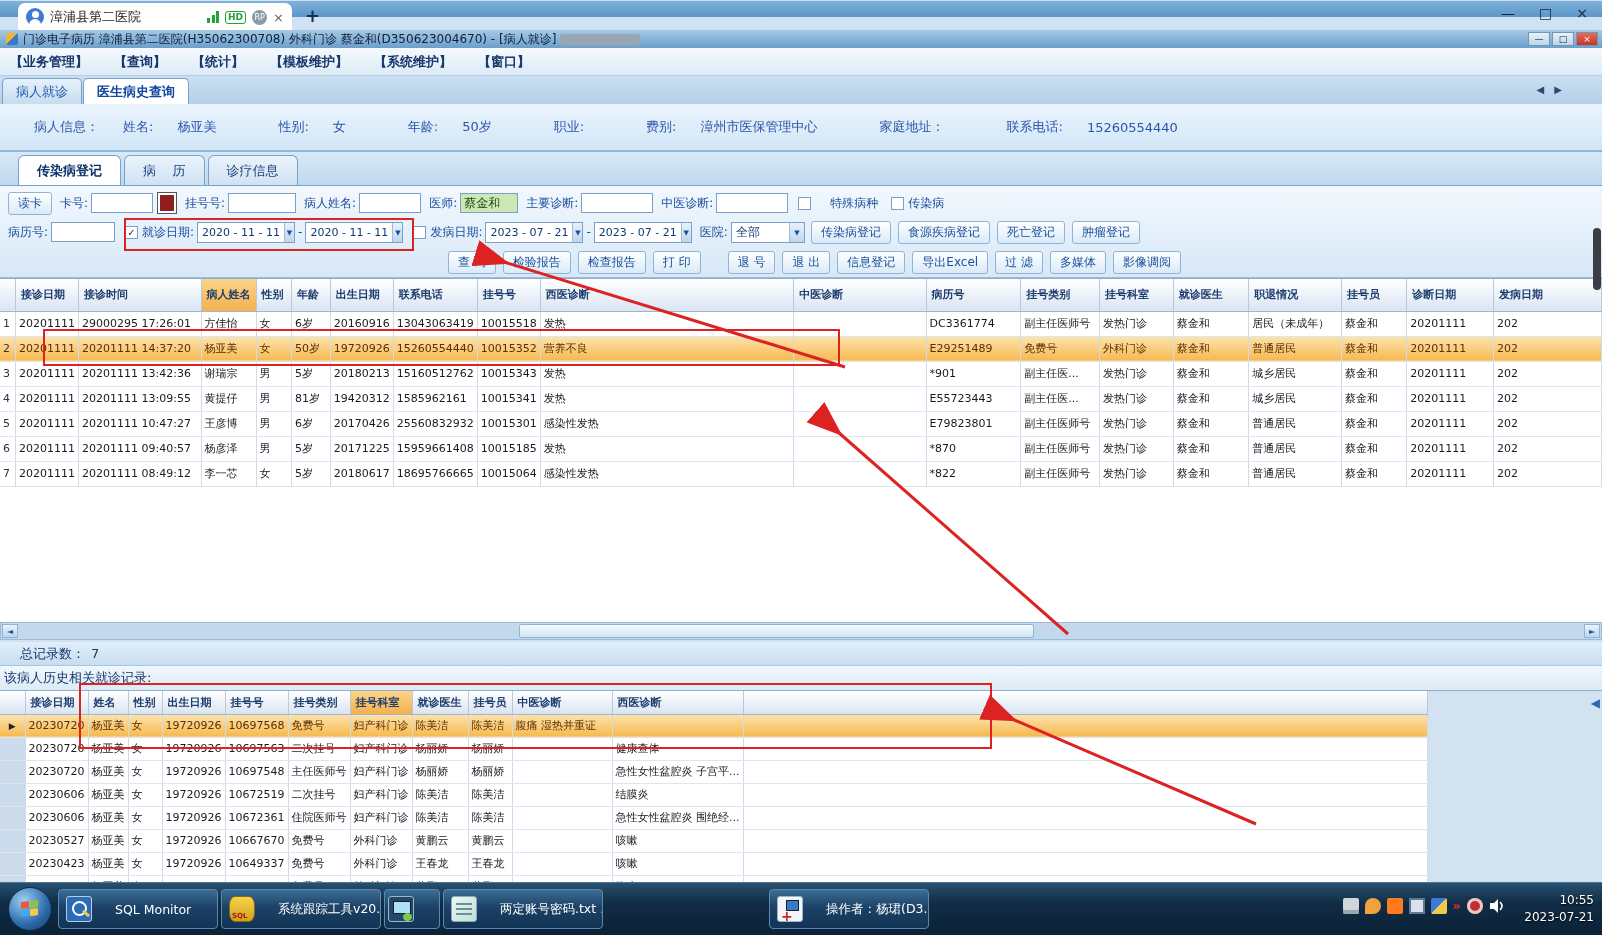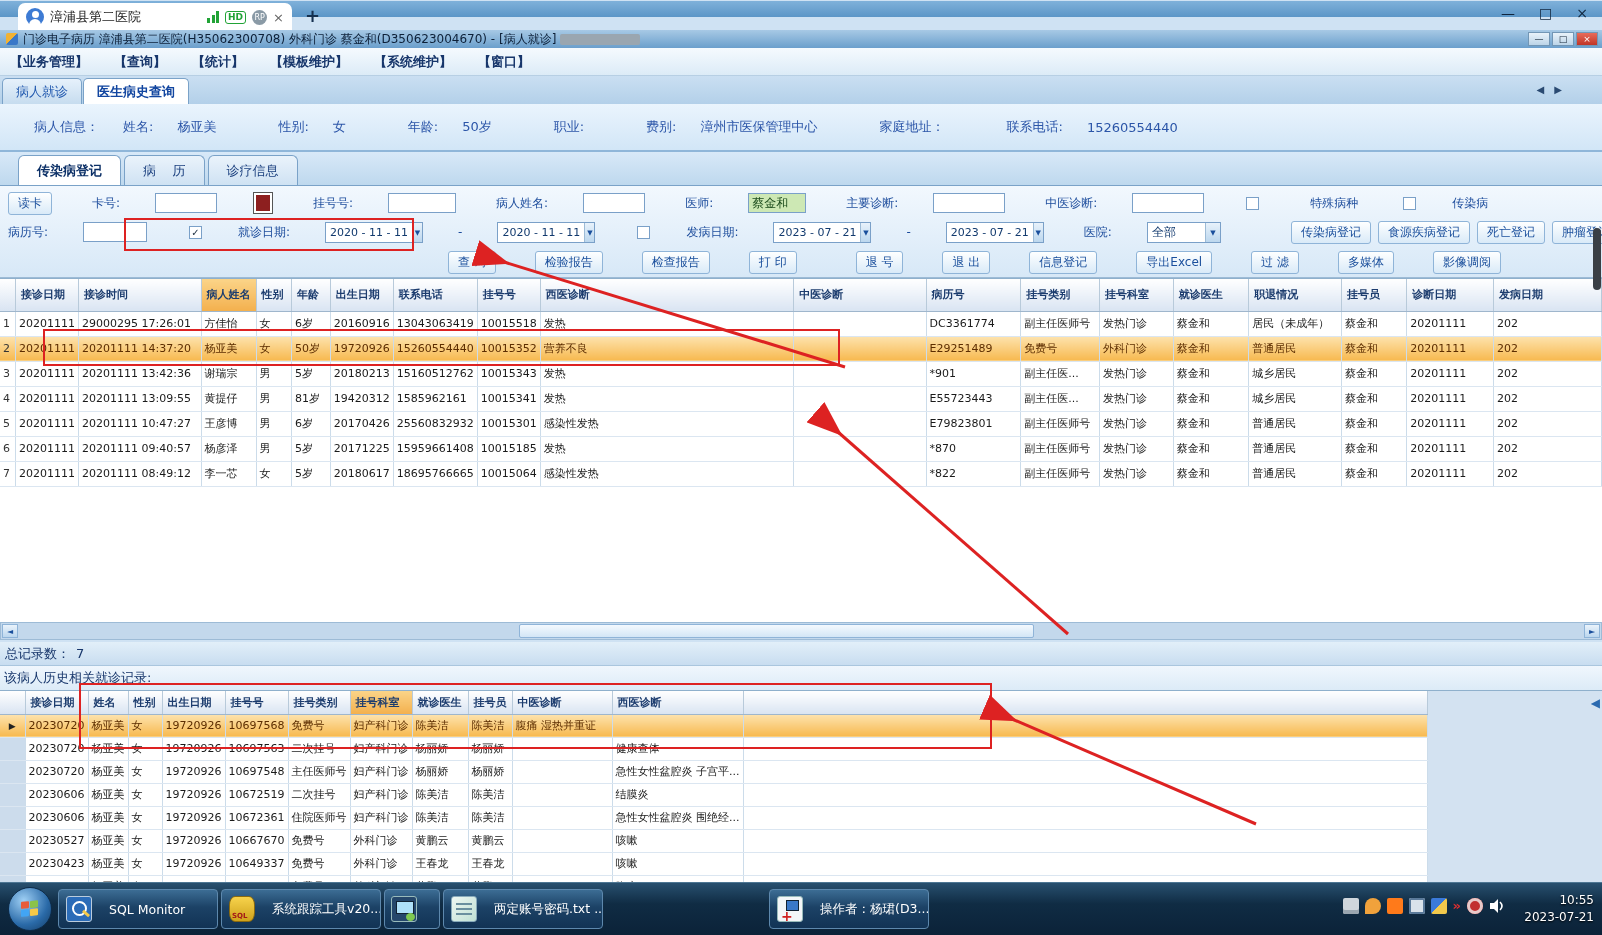--- a/index.html
+++ b/index.html
@@ -59,21 +59,21 @@
   .subtabs { position:absolute; left:0; top:152px; width:1602px; height:34px;
     background:linear-gradient(#d8e9f8,#bed8ee); border-bottom:1px solid #7aa2c8; }
   .subtabs .trow { position:absolute; left:18px; bottom:0; display:flex; }
   .stab { padding:6px 18px 5px; margin-right:3px; border:1px solid #7aa2c8; border-bottom:none;
     border-radius:6px 6px 0 0; background:linear-gradient(#eaf3fb,#cfe2f3); color:#1a3f7e; font-size:13px; white-space:pre; }
   .stab.active { background:#fff; font-weight:bold; color:#0b2f66; }
 
   
   .formarea { position:absolute; left:0; top:186px; width:1602px; height:92px;
     background:linear-gradient(#f2f8fe,#d7e8f7); border-bottom:1px solid #9dbbd6; }
-  .frow { position:absolute; left:8px; display:flex; align-items:center; height:24px;gap:32px; }
+  .frow { position:absolute; left:8px; display:flex; align-items:center; height:24px; }
   .flabel { color:#1c4c9c; font-size:12px; white-space:nowrap; margin:0 3px 0 8px; }
   .fin { height:20px; border:1px solid #7aa0c8; background:#fff; font-size:12px; padding:0 3px; font-family:"DejaVu Sans",sans-serif; }
   .fin.green { background:#cde8b4; color:#1d4d1d; }
   .btn { background:linear-gradient(#feffff,#d9eaf8); border:1px solid #8fb4d8; border-radius:3px;
     color:#1a4f9c; font-size:12px; padding:2px 9px; white-space:pre; }
   .qr { width:20px; height:22px; margin-left:4px; background:#8d1f1f;
     box-shadow:inset 0 0 0 2px #fff, inset 0 0 0 4px #8d1f1f; border:1px solid #555; }
   .cb { width:13px; height:13px; border:1px solid #7aa0c8; background:#fff; margin:0 4px 0 10px;
     font-size:10px; line-height:11px; text-align:center; color:#234; }
   .combo { display:flex; align-items:center; border:1px solid #7aa0c8; background:#fff; height:21px; }
@@ -104,21 +104,21 @@
 
   
   .hscroll { position:absolute; left:0; top:622px; width:1602px; height:18px; background:#c3d8ec; border:1px solid #9dbbd6; }
   .hs-arrow { position:absolute; top:1px; width:16px; height:14px; background:linear-gradient(#eaf3fb,#bcd7ee);
     border:1px solid #8fb4d8; color:#1a4f9c; font-size:8px; text-align:center; line-height:13px; }
   .hs-thumb { position:absolute; left:518px; top:1px; width:515px; height:14px; background:linear-gradient(#f4f9fe,#d3e6f6); border:1px solid #8fb4d8; border-radius:2px; }
 
   
   .summary { position:absolute; left:0; top:642px; width:1602px; height:24px;
     background:linear-gradient(#e2eff9,#c8ddf0); border-bottom:1px solid #aac6de;
-    color:#17366b; font-size:13px; display:flex; align-items:center; padding-left:5px; gap:6px; }
+    color:#17366b; font-size:13px; display:flex; align-items:center; padding-left:20px; gap:6px; }
   .histlabel { position:absolute; left:0; top:666px; width:1602px; height:24px;
     background:linear-gradient(#f0f7fd,#dcebf7); color:#17366b; font-size:13px; display:flex; align-items:center; padding-left:4px; }
   .historywrap { position:absolute; left:0; top:690px; width:1602px; height:192px; background:#d3e2f1; overflow:hidden; border-top:1px solid #8fb0cc; }
 
   
   .annot { position:absolute; left:0; top:0; width:1602px; height:935px; pointer-events:none; z-index:50; }
 
   
   .vthumb { position:absolute; right:1px; top:228px; width:8px; height:62px; background:#3a3f45; border-radius:4px; z-index:40; }
   .mini-left { position:absolute; right:2px; top:696px; color:#2a6ab0; font-size:12px; z-index:40; }
@@ -126,21 +126,21 @@
   
   .taskbar { position:absolute; left:0; top:882px; width:1602px; height:53px; z-index:60;
     background:linear-gradient(#28506f,#102c44 40%,#0b2238); border-top:1px solid #4d7693; }
   .orb { position:absolute; left:8px; top:4px; width:44px; height:44px; border-radius:50%;
     background:radial-gradient(circle at 35% 30%, #9fd0f5, #2a6aa8 60%, #143b63); border:1px solid #0d2b49;
     display:flex; align-items:center; justify-content:center; }
   .flag { width:18px; height:16px; display:grid; grid-template-columns:8px 8px; grid-template-rows:7px 7px; gap:1px; transform:skewY(-6deg); }
   .flag i { border-radius:1px; }
   .tbtn { position:absolute; top:6px; height:40px; width:160px; border-radius:4px;
     background:linear-gradient(#3c6d94,#1c4266 45%,#123355); border:1px solid #5d88ad;
-    display:flex; align-items:center; gap:17px; padding:0 7px; color:#fff; font-size:12.5px; white-space:nowrap; overflow:hidden; }
+    display:flex; align-items:center; gap:23px; padding:0 7px; color:#fff; font-size:12.5px; white-space:nowrap; overflow:hidden; }
   .tbtn.iconic { width:56px; justify-content:center; }
   .tbtn.active { background:linear-gradient(#e8f1f8,#b9cfe0 45%,#a3bed3); color:#10263d; border-color:#cfe2ef; }
   .tico { width:26px; height:26px; flex:none; border-radius:3px; position:relative; }
   .i-sqlmon { background:#2b6cb8; border:1px solid #bcd; }
   .i-sqlmon:before { content:""; position:absolute; left:5px; top:4px; width:11px; height:11px; border:2.5px solid #fff; border-radius:50%; }
   .i-sqlmon:after { content:""; position:absolute; left:15px; top:15px; width:8px; height:3px; background:#f2c94c; transform:rotate(40deg); }
   .i-db { background:linear-gradient(#f7d34c,#cfa21c); border-radius:6px/9px; border:1px solid #8a6a10; }
   .i-db:before { content:"SQL"; position:absolute; left:2px; bottom:1px; font-size:7px; color:#a31818; font-weight:bold; }
   .i-pc { background:#25476b; border:1px solid #9bb; }
   .i-pc:before { content:""; position:absolute; left:4px; top:4px; width:16px; height:11px; background:#aee0f8; border:1px solid #123; }

